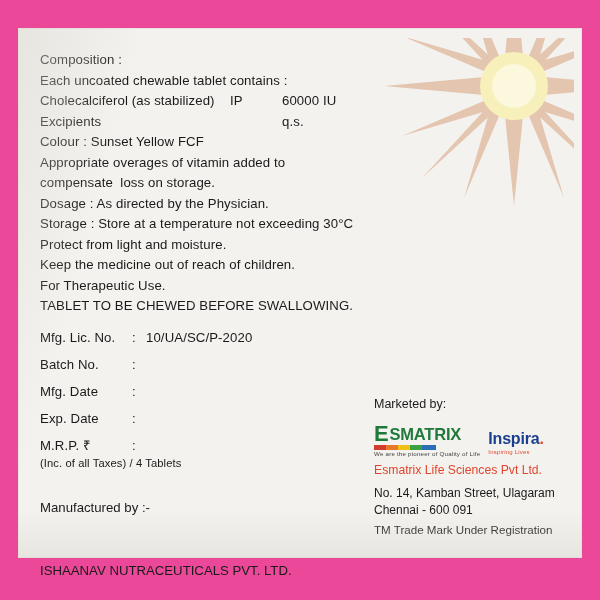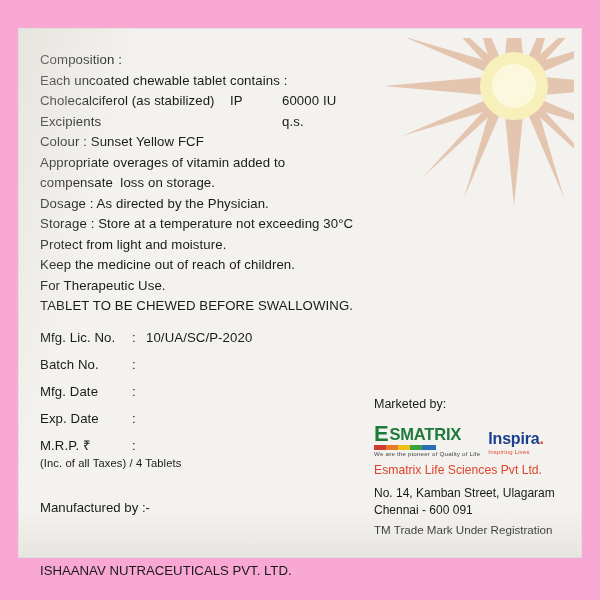--- a/index.html
+++ b/index.html
@@ -8,21 +8,21 @@
     width: 600px;
     height: 600px;
     background: #ffffff;
     font-family: "Liberation Sans", sans-serif;
   }
 
   #package {
     position: relative;
     width: 600px;
     height: 600px;
-    background: #f9a8d4;
+    background: #ec4899;
     overflow: hidden;
   }
 
   
   .carton {
     position: absolute;
     left: 18px;
     top: 28px;
     width: 564px;
     height: 530px;

